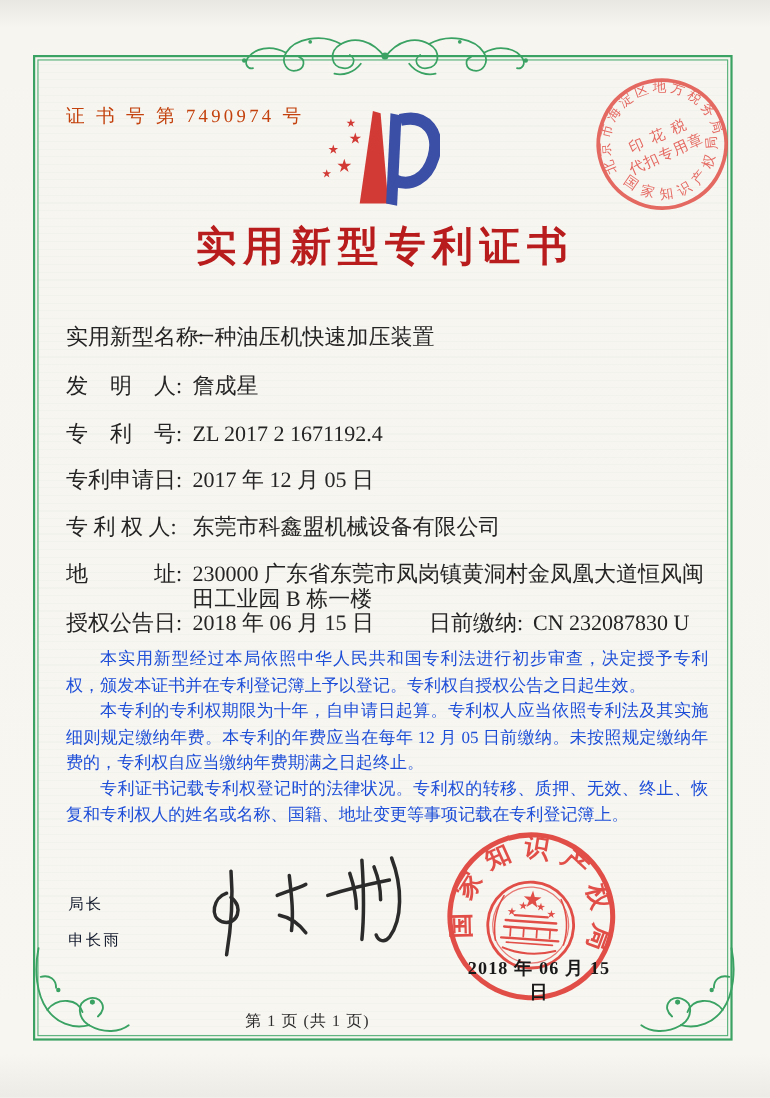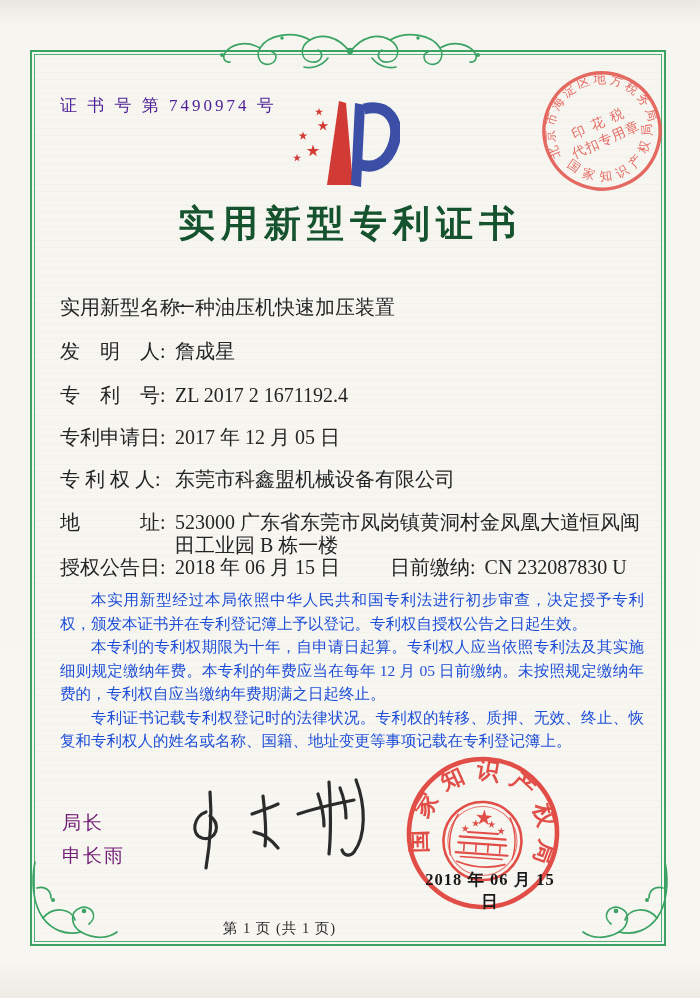--- a/index.html
+++ b/index.html
@@ -13,39 +13,39 @@
   
   .frame{
     position:absolute;left:30px;top:50px;width:636px;height:896px;
     border:2.5px solid #3aa263;box-sizing:border-box;
   }
   .frame-inner{
     position:absolute;inset:2px;border:1px solid #4fae74;
     background:repeating-linear-gradient(0deg,rgba(70,160,110,0.035) 0 1px,transparent 1px 7px);
   }
   .cert-no{
-    position:absolute;left:60px;top:94px;font-size:17px;letter-spacing:3px;color:#4c1d95;
+    position:absolute;left:60px;top:94px;font-size:17px;letter-spacing:3px;color:#c2410c;
   }
   .logo{position:absolute;left:288px;top:100px;}
   .title{
     position:absolute;left:0;top:199px;width:700px;text-align:center;
-    font-size:37px;font-weight:bold;letter-spacing:6px;color:#14532d;
+    font-size:37px;font-weight:bold;letter-spacing:6px;color:#b91c1c;
   }
   .fields{position:absolute;left:0;top:0;width:700px;}
   .row{position:absolute;left:60px;width:586px;font-size:20px;line-height:23px;}
   .lab{display:inline-block;width:106px;vertical-align:top;white-space:nowrap;}
   .val{display:inline-block;vertical-align:top;margin-left:4px;}
   .val-wrap{width:466px;}
   .row-grant .pair2{position:absolute;left:330px;top:0;}
   .paras{position:absolute;left:60px;top:588px;width:584px;}
   .paras p{
     margin:0;text-indent:2em;font-size:15.5px;line-height:23.5px;
     text-align:justify;color:#1d4ed8;
   }
-  .director{position:absolute;left:62px;top:806px;font-size:19px;letter-spacing:2px;line-height:33px;color:#701a75;}
+  .director{position:absolute;left:62px;top:806px;font-size:14px;letter-spacing:2px;line-height:33px;color:#0f172a;}
   .signature{position:absolute;left:168px;top:772px;}
   .seal{position:absolute;left:395px;top:745px;opacity:.93;}
   .seal-date{
     position:absolute;left:415px;top:869px;width:150px;text-align:center;
     font-size:16.5px;font-weight:600;letter-spacing:1px;color:#191919;
   }
   .tax-stamp{position:absolute;left:527px;top:56px;opacity:.88;}
   .footer{
     position:absolute;left:0;top:919px;width:559px;text-align:center;
     font-size:14.5px;letter-spacing:1px;color:#2c2c2c;
@@ -156,21 +156,21 @@
     <div class="row" style="top:426px">
       <span class="lab">专利申请日:</span>
       <span class="val">2017 年 12 月 05 日</span>
     </div>
     <div class="row" style="top:468px">
       <span class="lab">专 利 权 人:</span>
       <span class="val">东莞市科鑫盟机械设备有限公司</span>
     </div>
     <div class="row" style="top:511px">
       <span class="lab">地　　　址:</span>
-      <span class="val val-wrap">523000 广东省东莞市凤岗镇黄洞村金凤凰大道恒风闽田工业园 B 栋一楼</span>
+      <span class="val val-wrap">230000 广东省东莞市凤岗镇黄洞村金凤凰大道恒风闽田工业园 B 栋一楼</span>
     </div>
     <div class="row row-grant" style="top:556px">
       <span class="lab">授权公告日:</span>
       <span class="val">2018 年 06 月 15 日</span>
       <span class="pair2">
         <span class="lab" style="width:auto">日前缴纳:</span>
         <span class="val">CN 232087830 U</span>
       </span>
     </div>
   </div>

